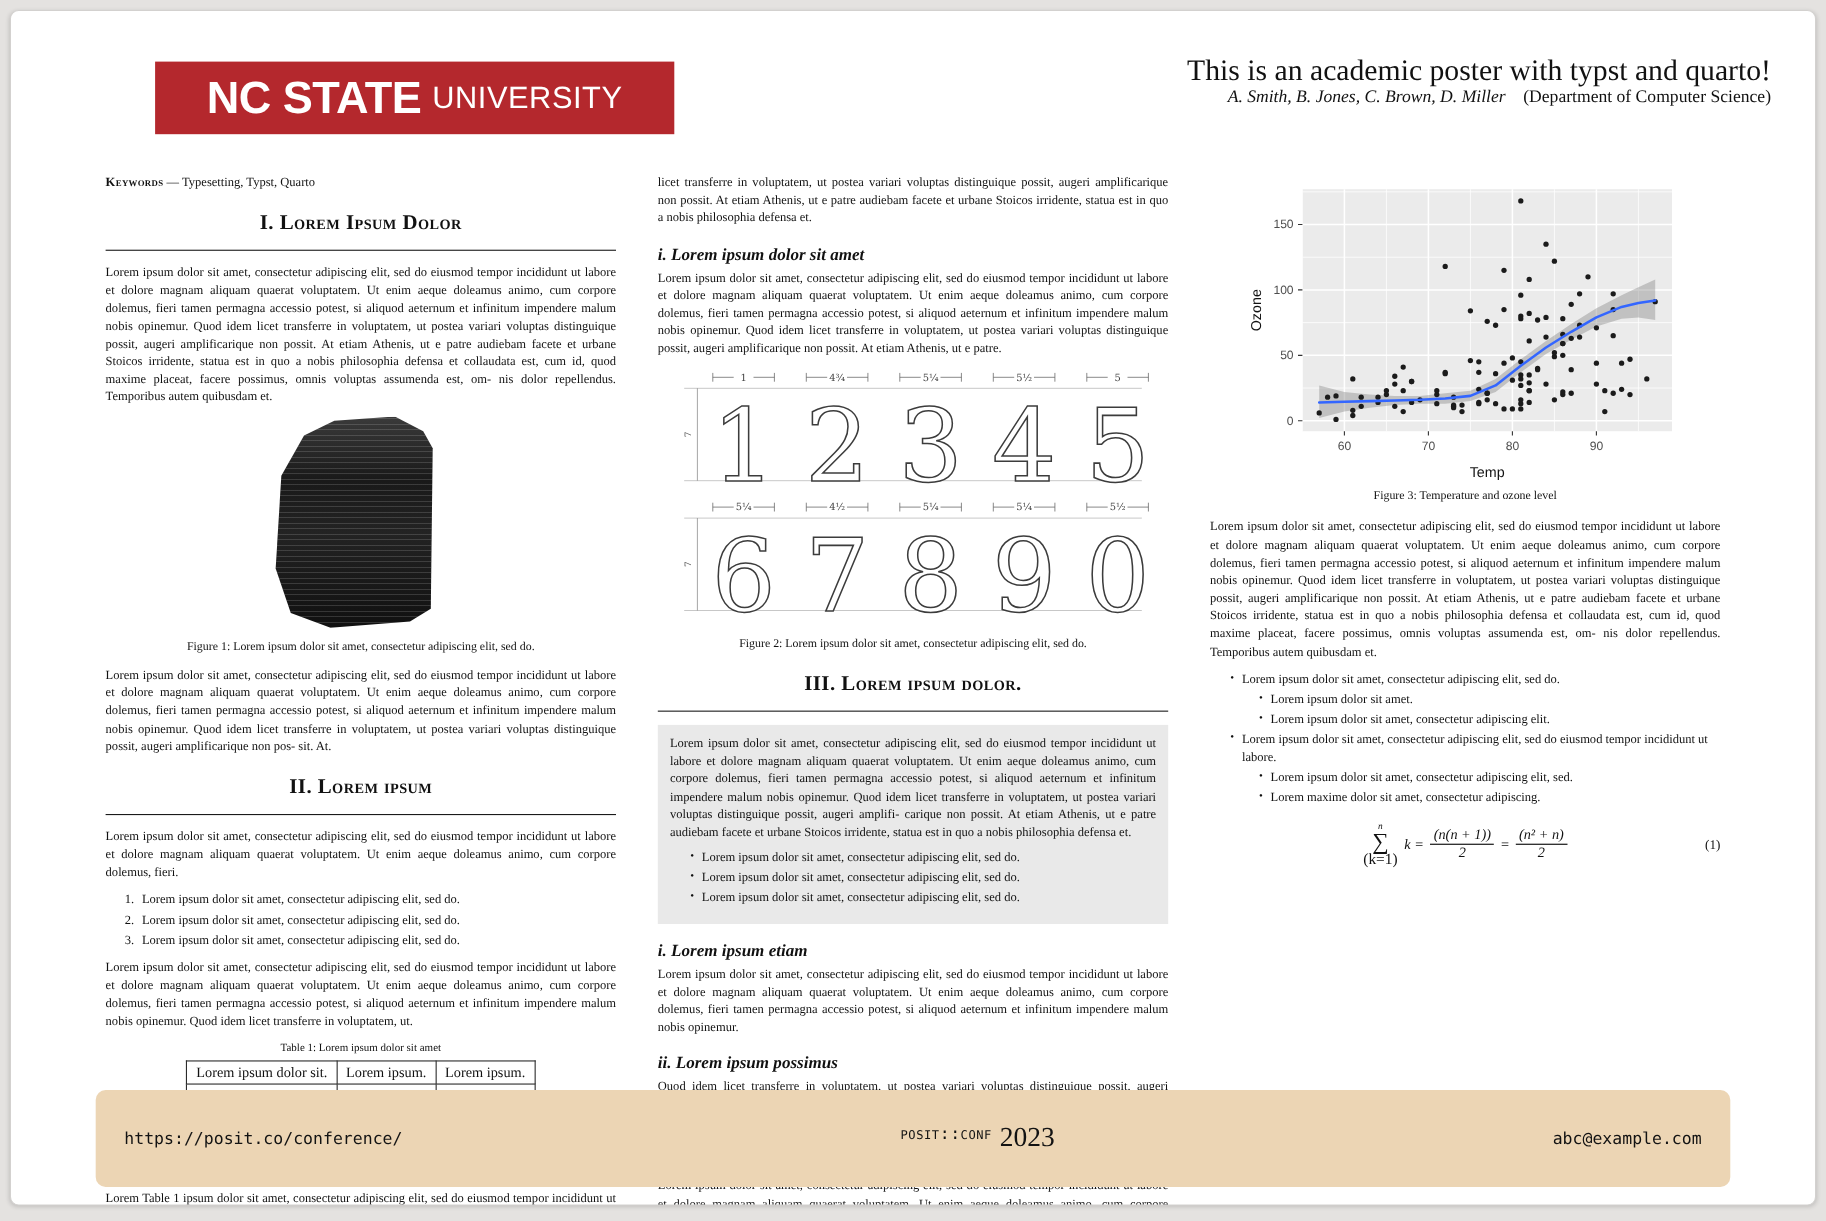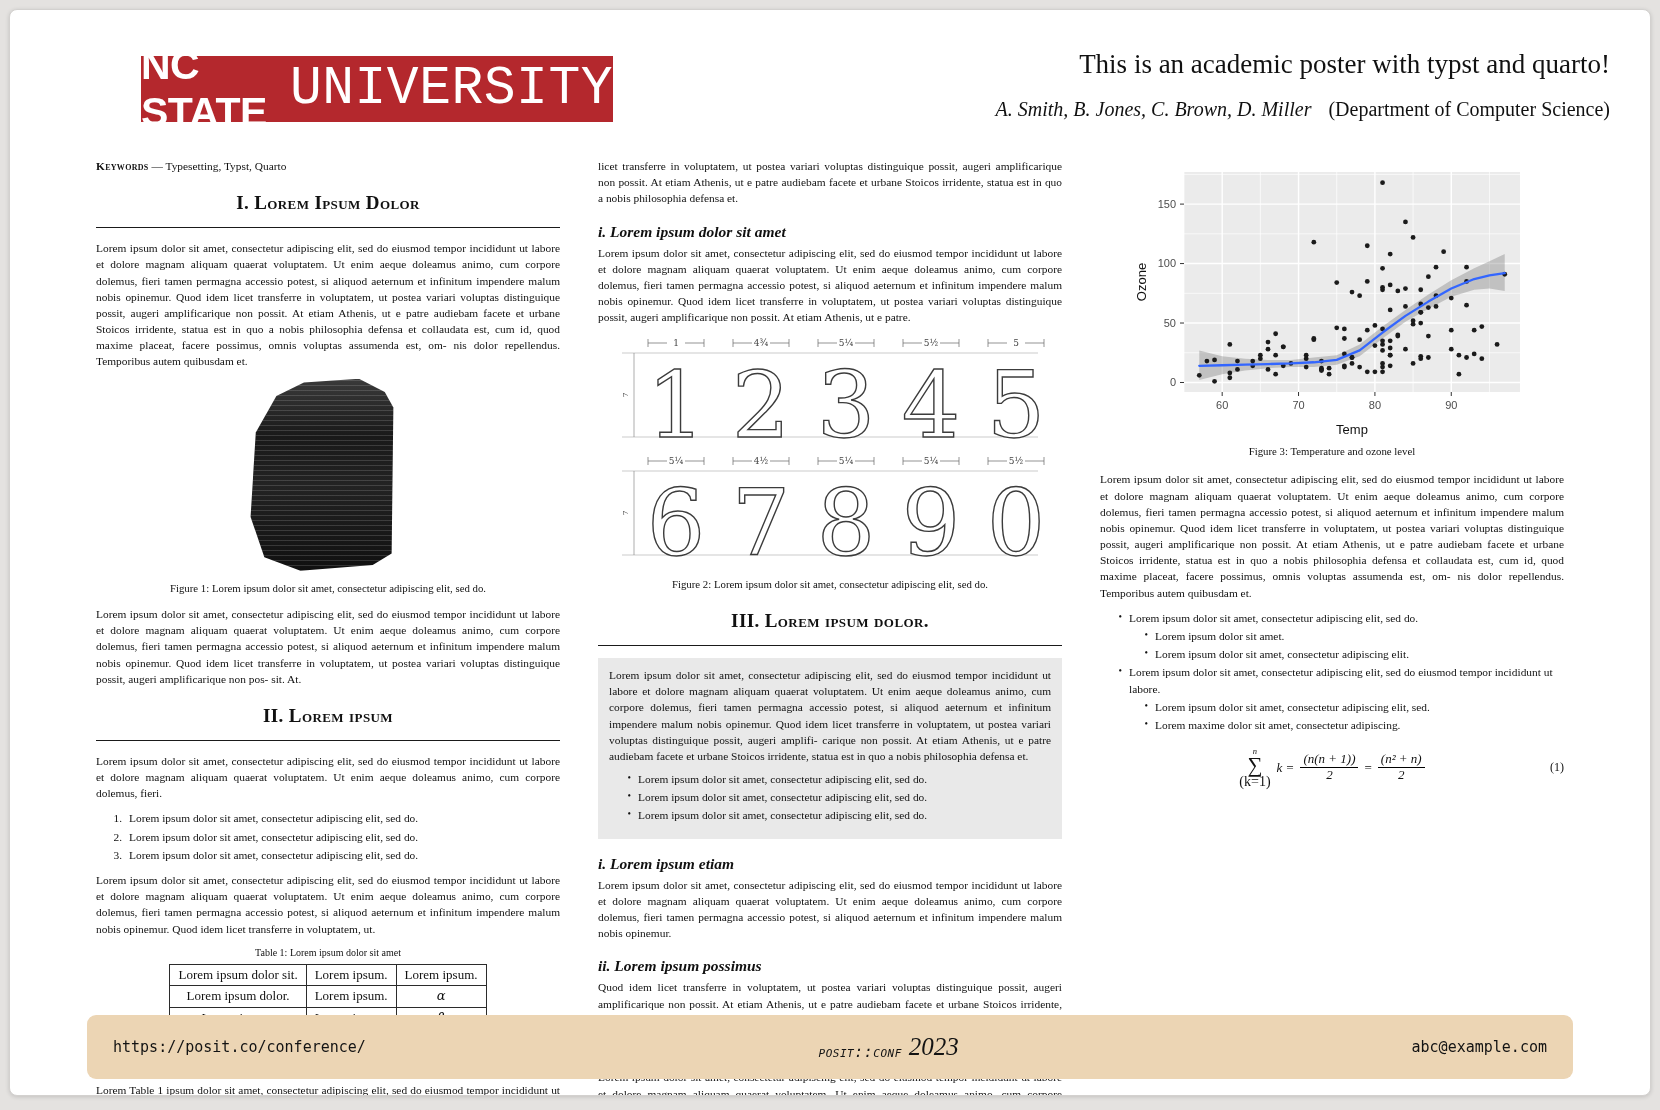--- a/index.html
+++ b/index.html
@@ -3,24 +3,24 @@
 <meta charset="utf-8">
 <style>
   html,body{margin:0;padding:0;background:#e4e2e0;}
   .stage{position:relative;width:1660px;height:1110px;background:#e4e2e0;font-family:"Liberation Serif",serif;color:#111;}
   .card{position:absolute;left:9px;top:9px;right:9px;bottom:14px;background:#ffffff;border:1px solid #d3d1cf;border-radius:8px;box-shadow:0 1px 4px rgba(0,0,0,.15);overflow:hidden;}
 
   
   .hdr{position:absolute;top:38px;left:0;right:0;height:100px;}
   .logo{position:absolute;left:131px;top:8px;width:472px;height:66px;display:flex;align-items:center;justify-content:center;gap:10px;font-family:"Liberation Sans",sans-serif;color:#fff;}
   .logo-bold{font-weight:700;font-size:41px;letter-spacing:-.5px;}
-  .logo-light{font-weight:400;font-size:53px;letter-spacing:.5px;font-family:Liberation Mono, monospace;}
+  .logo-light{font-weight:400;font-size:28px;letter-spacing:.5px;}
   .title-block{position:absolute;left:608px;right:40px;top:0;text-align:right;}
   .title{font-size:27px;line-height:1.2;}
-  .authors-line{margin-top:18px;font-size:20px;}
+  .authors-line{font-size:16px;}
   .authors{font-style:italic;}
   .affiliation{margin-left:12px;}
 
   
   .columns{position:absolute;top:148px;left:86px;right:86px;bottom:78px;display:flex;gap:38px;}
   .col{flex:1;min-width:0;font-size:11.4px;line-height:1.42;}
   .col p{margin:0 0 9px;text-align:justify;}
   .kw-label{font-weight:700;font-variant:small-caps;letter-spacing:.3px;}
   h2.sec{font-variant:small-caps;font-weight:600;font-size:19px;text-align:center;margin:16px 0 10px;letter-spacing:.4px;}
   .rule{border-top:1.2px solid #1a1a1a;margin:0 0 12px;}
@@ -62,22 +62,22 @@
   .equation .it{font-style:italic;}
   .bigop{display:inline-flex;flex-direction:column;align-items:center;line-height:1;}
   .op-sup{font-size:8.5px;font-style:italic;}
   .op-sym{font-size:21px;line-height:.9;}
   .op-sub{font-size:14px;}
   .frac{display:inline-flex;flex-direction:column;align-items:center;line-height:1.15;}
   .frac .num{border-bottom:1px solid #000;padding:0 3px;}
   .eq-tag{position:absolute;right:0;top:50%;transform:translateY(-50%);font-size:12px;}
 
   
-  .footer{position:absolute;left:77px;right:77px;bottom:16px;height:56px;background:#ecd5b4;border-radius:9px;display:flex;align-items:center;justify-content:space-between;padding:4px 26px;font-family:"DejaVu Sans Mono",monospace;font-size:15px;color:#131313;}
-  .f-center{display:flex;align-items:flex-end;gap:7px;font-style:italic;}
+  .footer{position:absolute;left:77px;right:77px;bottom:16px;height:56px;background:#ecd5b4;border-radius:9px;display:flex;align-items:center;justify-content:space-between;padding:16px 26px;font-family:"DejaVu Sans Mono",monospace;font-size:15px;color:#131313;}
+  .f-center{display:flex;align-items:flex-start;gap:7px;}
   .f-conf{font-variant:small-caps;letter-spacing:.5px;}
   .f-year{font-family:"Liberation Serif",serif;font-size:25px;}
 </style>
 </head>
 <body>
 
 <div class="stage">
   <div class="card">
 
     <header class="hdr">

